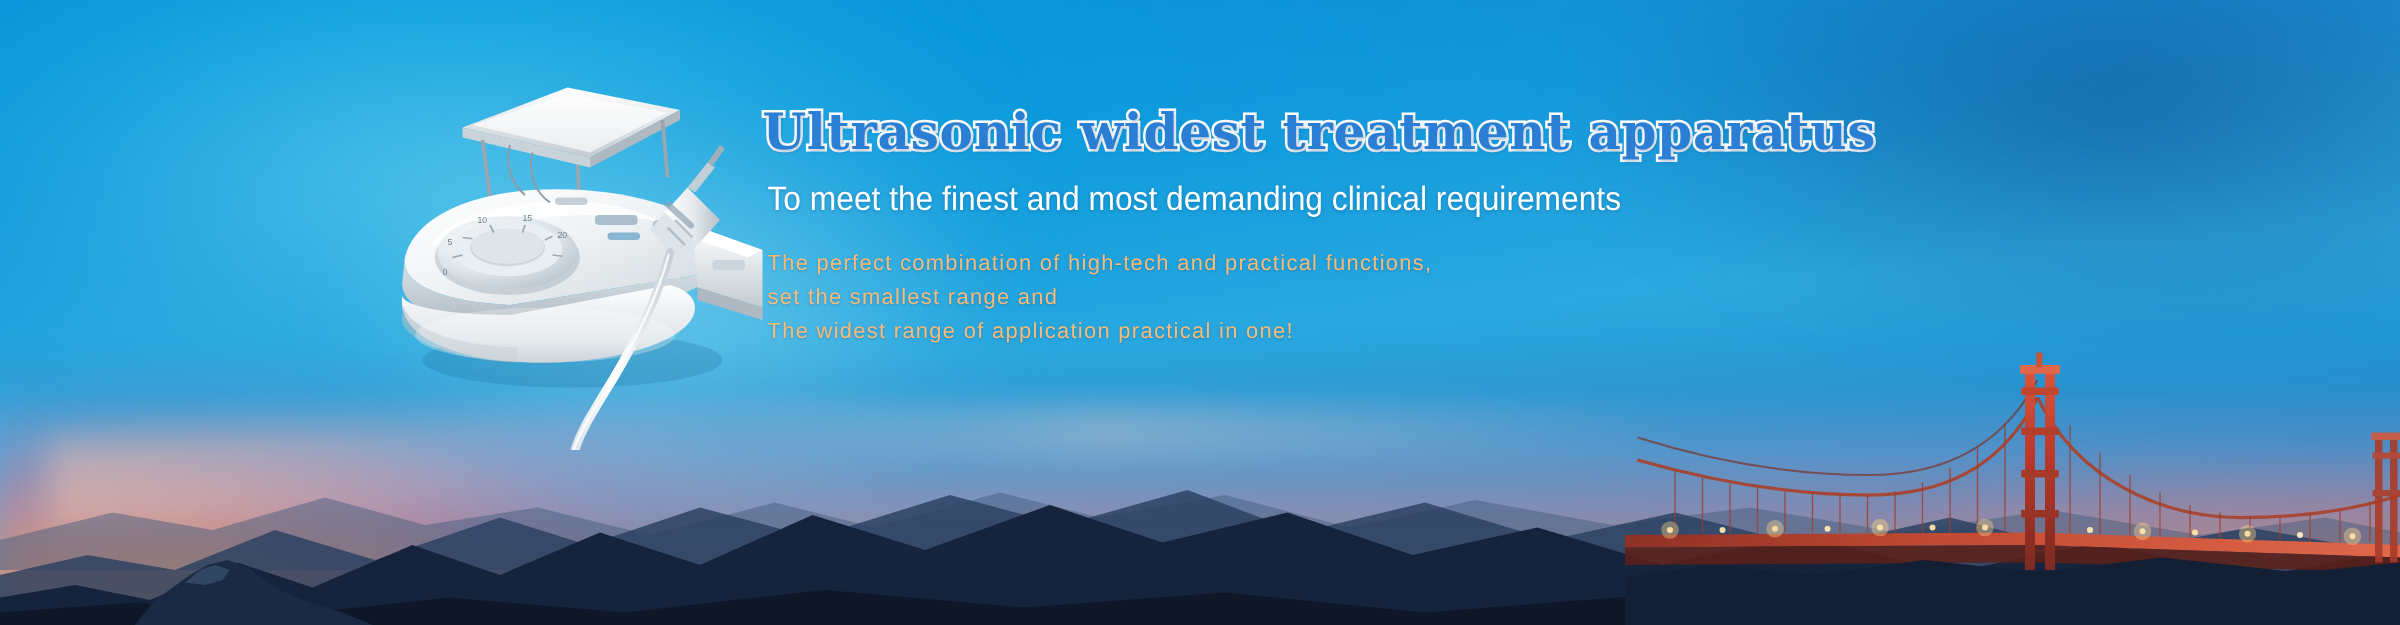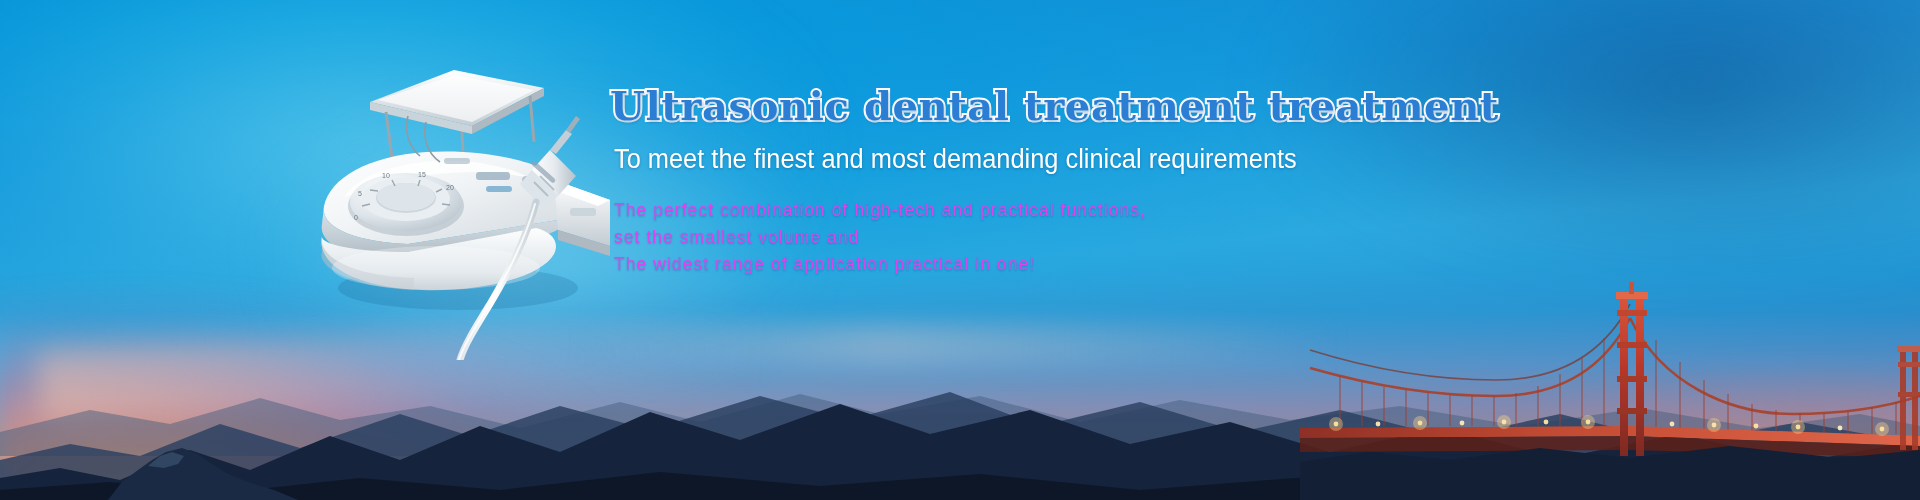--- a/index.html
+++ b/index.html
@@ -129,21 +129,21 @@
   }
   .body-copy{
     margin:22px 0 0 4px;
   }
   .body-line{
     font-family:"Liberation Sans", sans-serif;
     font-weight:400;
     font-size:17.5px;
     line-height:27px;
     letter-spacing:1.05px;
-    color:#d946ef;
+    color:#fdba74;
     white-space:nowrap;
     text-shadow:0 1px 2px rgba(0,40,90,.25);
   }
 </style>
 </head>
 <body>
 
 <div id="banner">
 
   <div class="sky"></div>
@@ -414,25 +414,25 @@
     </g>
 
     <g fill="none" stroke="#8e9ba6" stroke-width="1.6">
       <path d="M150,86 C146,100 150,116 162,126"></path>
       <path d="M168,92 C164,108 170,124 182,132"></path>
     </g>
   </svg>
 
   <div class="copy">
 
-    <h1 class="headline">Ultrasonic dental treatment treatment</h1>
+    <h1 class="headline">Ultrasonic widest treatment apparatus</h1>
 
     <p class="subhead">To meet the finest and most demanding clinical requirements</p>
 
     <div class="body-copy">
       <div class="body-line">The perfect combination of high-tech and practical functions,</div>
-      <div class="body-line">set the smallest volume and</div>
+      <div class="body-line">set the smallest range and</div>
       <div class="body-line">The widest range of application practical in one!</div>
     </div>
 
   </div>
 
 </div>
 
 </body></html>

